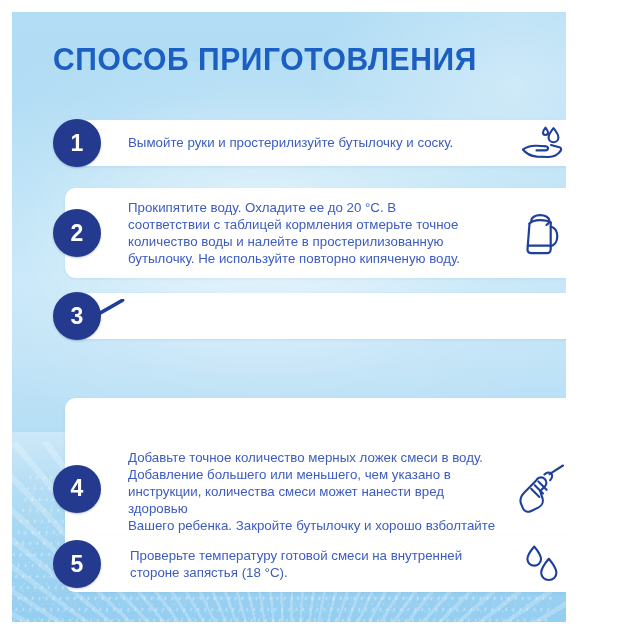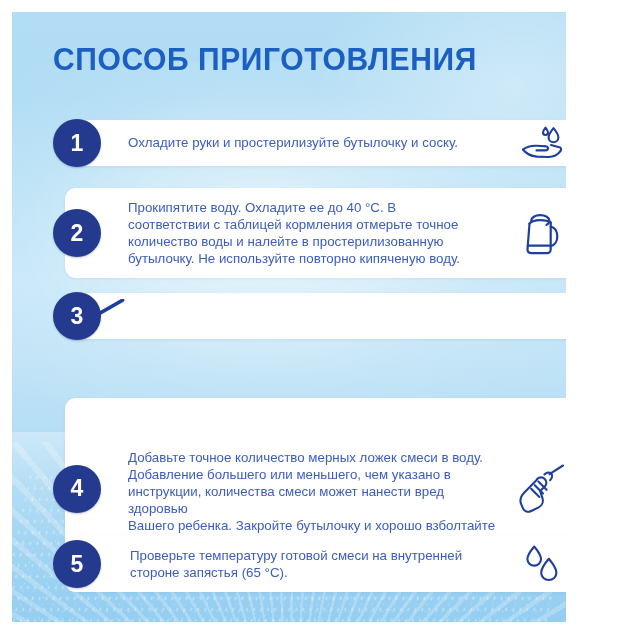--- a/index.html
+++ b/index.html
@@ -256,40 +256,40 @@
 
     <div class="content">
 
       <h1 class="heading">СПОСОБ ПРИГОТОВЛЕНИЯ</h1>
 
       <div class="steps">
 
         <div class="step" id="step-1">
           <div class="step-card">
             <div class="badge">1</div>
-            <p class="step-text">Охладите руки и простерилизуйте бутылочку и соску.</p>
+            <p class="step-text">Вымойте руки и простерилизуйте бутылочку и соску.</p>
             <div class="step-icon">
               <svg width="44" height="34" viewBox="0 0 44 34" fill="none" stroke="currentColor" stroke-width="2.1" stroke-linecap="round" stroke-linejoin="round">
                 <path d="M3 23.5 C7 20.5 12 19.5 17 19.8 L25 20.2"></path>
                 <path d="M3 23.5 C6 27.5 11 30.2 17 30.6 L28 31 C33 31.2 37.6 29 40.4 25.2"></path>
                 <path d="M25 20.2 C27 20.2 28 21.2 28 22.3 C28 23.4 27 24.4 25.4 24.4 L16.5 24.4"></path>
                 <path d="M40.4 25.2 C41.4 23.8 41.4 22.3 40.2 21.6 L31 19"></path>
                 <path d="M33.5 2.2 C33.5 2.2 28.6 8.2 28.6 11.4 C28.6 14.1 30.8 16.2 33.5 16.2
                          C36.2 16.2 38.4 14.1 38.4 11.4 C38.4 8.2 33.5 2.2 33.5 2.2 Z"></path>
                 <path d="M25.5 1.6 C25.5 1.6 23 4.8 23 6.5 C23 7.9 24.1 9 25.5 9
                          C26.9 9 28 7.9 28 6.5 C28 4.8 25.5 1.6 25.5 1.6 Z"></path>
               </svg>
             </div>
           </div>
         </div>
 
         <div class="step" id="step-2">
           <div class="step-card">
             <div class="badge">2</div>
-            <p class="step-text">Прокипятите воду. Охладите ее до 40 °C. В
+            <p class="step-text">Прокипятите воду. Охладите ее до 20 °C. В
 соответствии с таблицей кормления отмерьте точное
 количество воды и налейте в простерилизованную
 бутылочку. Не используйте повторно кипяченую воду.</p>
             <div class="step-icon">
               <svg width="42" height="46" viewBox="0 0 42 46" fill="none" stroke="currentColor" stroke-width="2.2" stroke-linecap="round" stroke-linejoin="round">
                 <path d="M8.5 13.5 L6.5 39.5 C6.4 41.6 8 43.2 10.2 43.2 L26 43.2
                          C28.1 43.2 29.7 41.6 29.7 39.6 L29.7 12.5"></path>
                 <path d="M8.5 13.5 C8.5 13.5 11.5 10.2 19 10.2 C26.5 10.2 29.7 12.5 29.7 12.5"></path>
                 <path d="M10.2 10.8 C10.2 7.6 14.1 5.1 19.2 5.1 C24.3 5.1 28.4 7.6 28.4 10.8
                          C28.4 12.4 27.3 13.9 25.5 14.9"></path>
@@ -336,21 +336,21 @@
                 <path d="M15.2 27.8 L23.4 36.0"></path>
               </svg>
             </div>
           </div>
         </div>
 
         <div class="step" id="step-5">
           <div class="step-card">
             <div class="badge">5</div>
             <p class="step-text">Проверьте температуру готовой смеси на внутренней
-стороне запястья (65 °C).</p>
+стороне запястья (18 °C).</p>
             <div class="step-icon">
               <svg width="40" height="40" viewBox="0 0 40 40" fill="none" stroke="currentColor" stroke-width="2.1" stroke-linecap="round" stroke-linejoin="round">
                 <path d="M12.2 2.5 C12.2 2.5 5.4 10.6 5.4 15.0 C5.4 18.7 8.4 21.6 12.2 21.6
                          C16.0 21.6 19.0 18.7 19.0 15.0 C19.0 10.6 12.2 2.5 12.2 2.5 Z"></path>
                 <path d="M26.8 14.8 C26.8 14.8 19.2 23.8 19.2 28.7 C19.2 32.8 22.6 36.0 26.8 36.0
                          C31.0 36.0 34.4 32.8 34.4 28.7 C34.4 23.8 26.8 14.8 26.8 14.8 Z"></path>
               </svg>
             </div>
           </div>
         </div>

